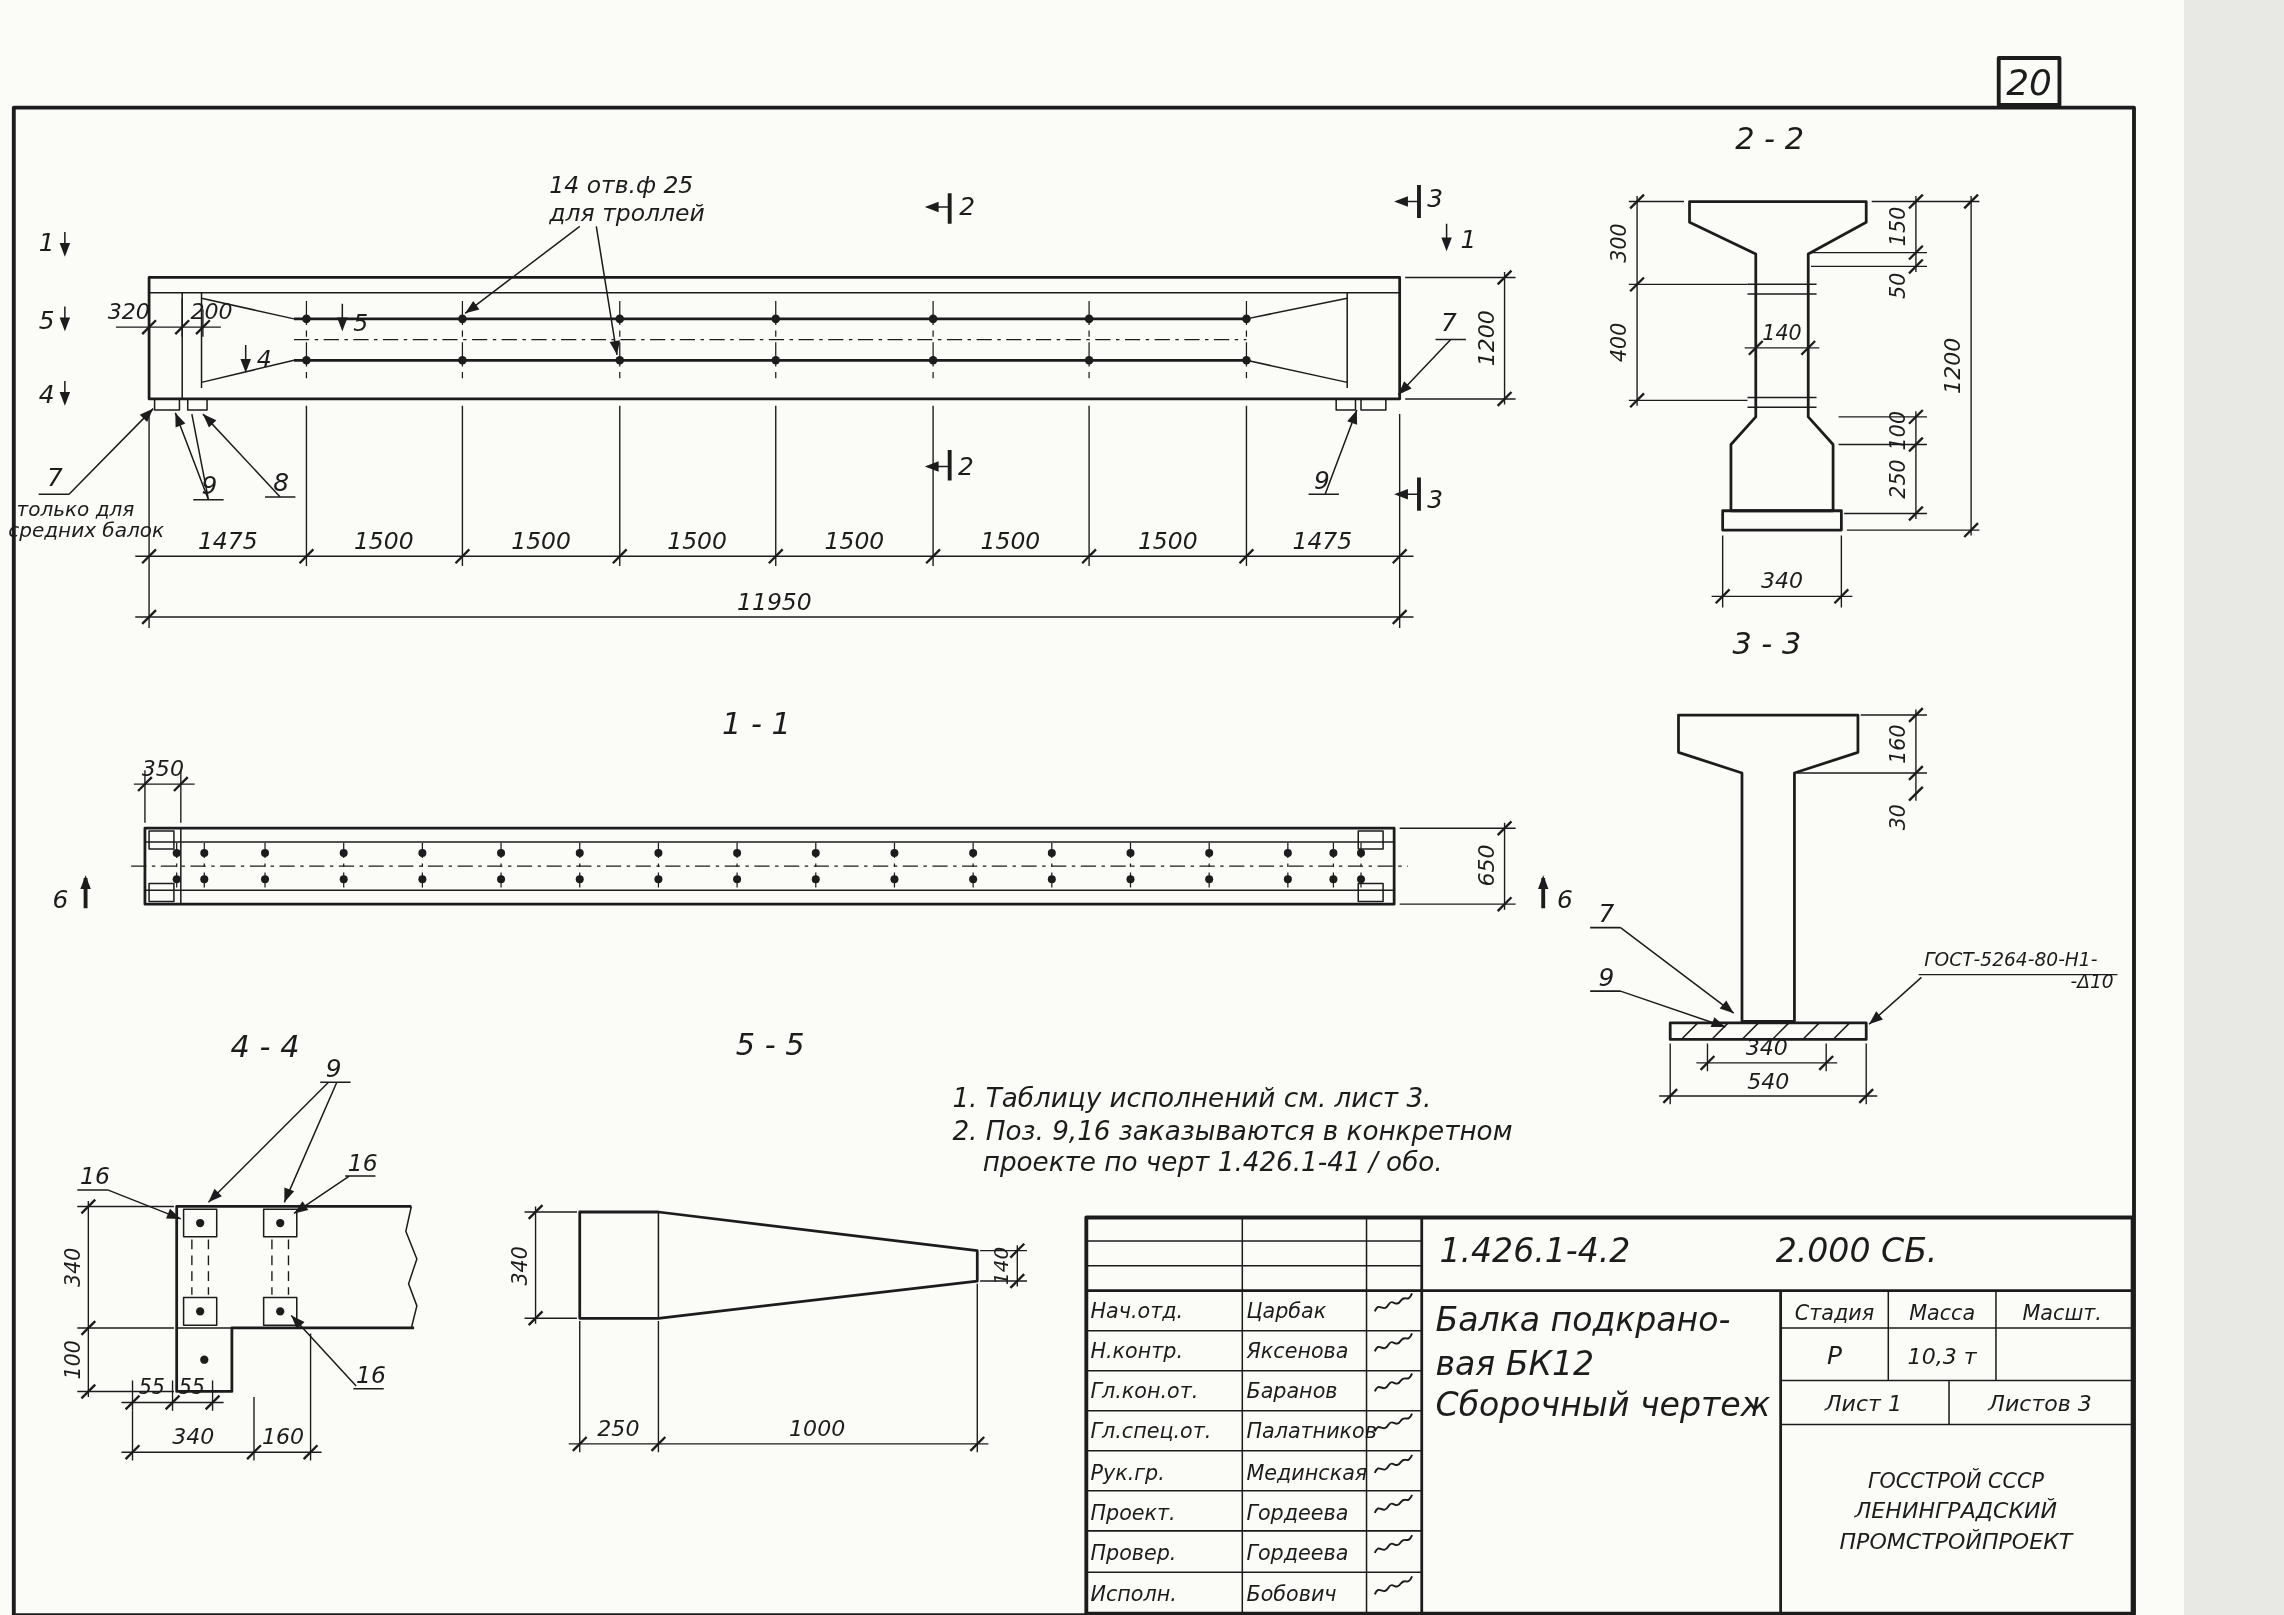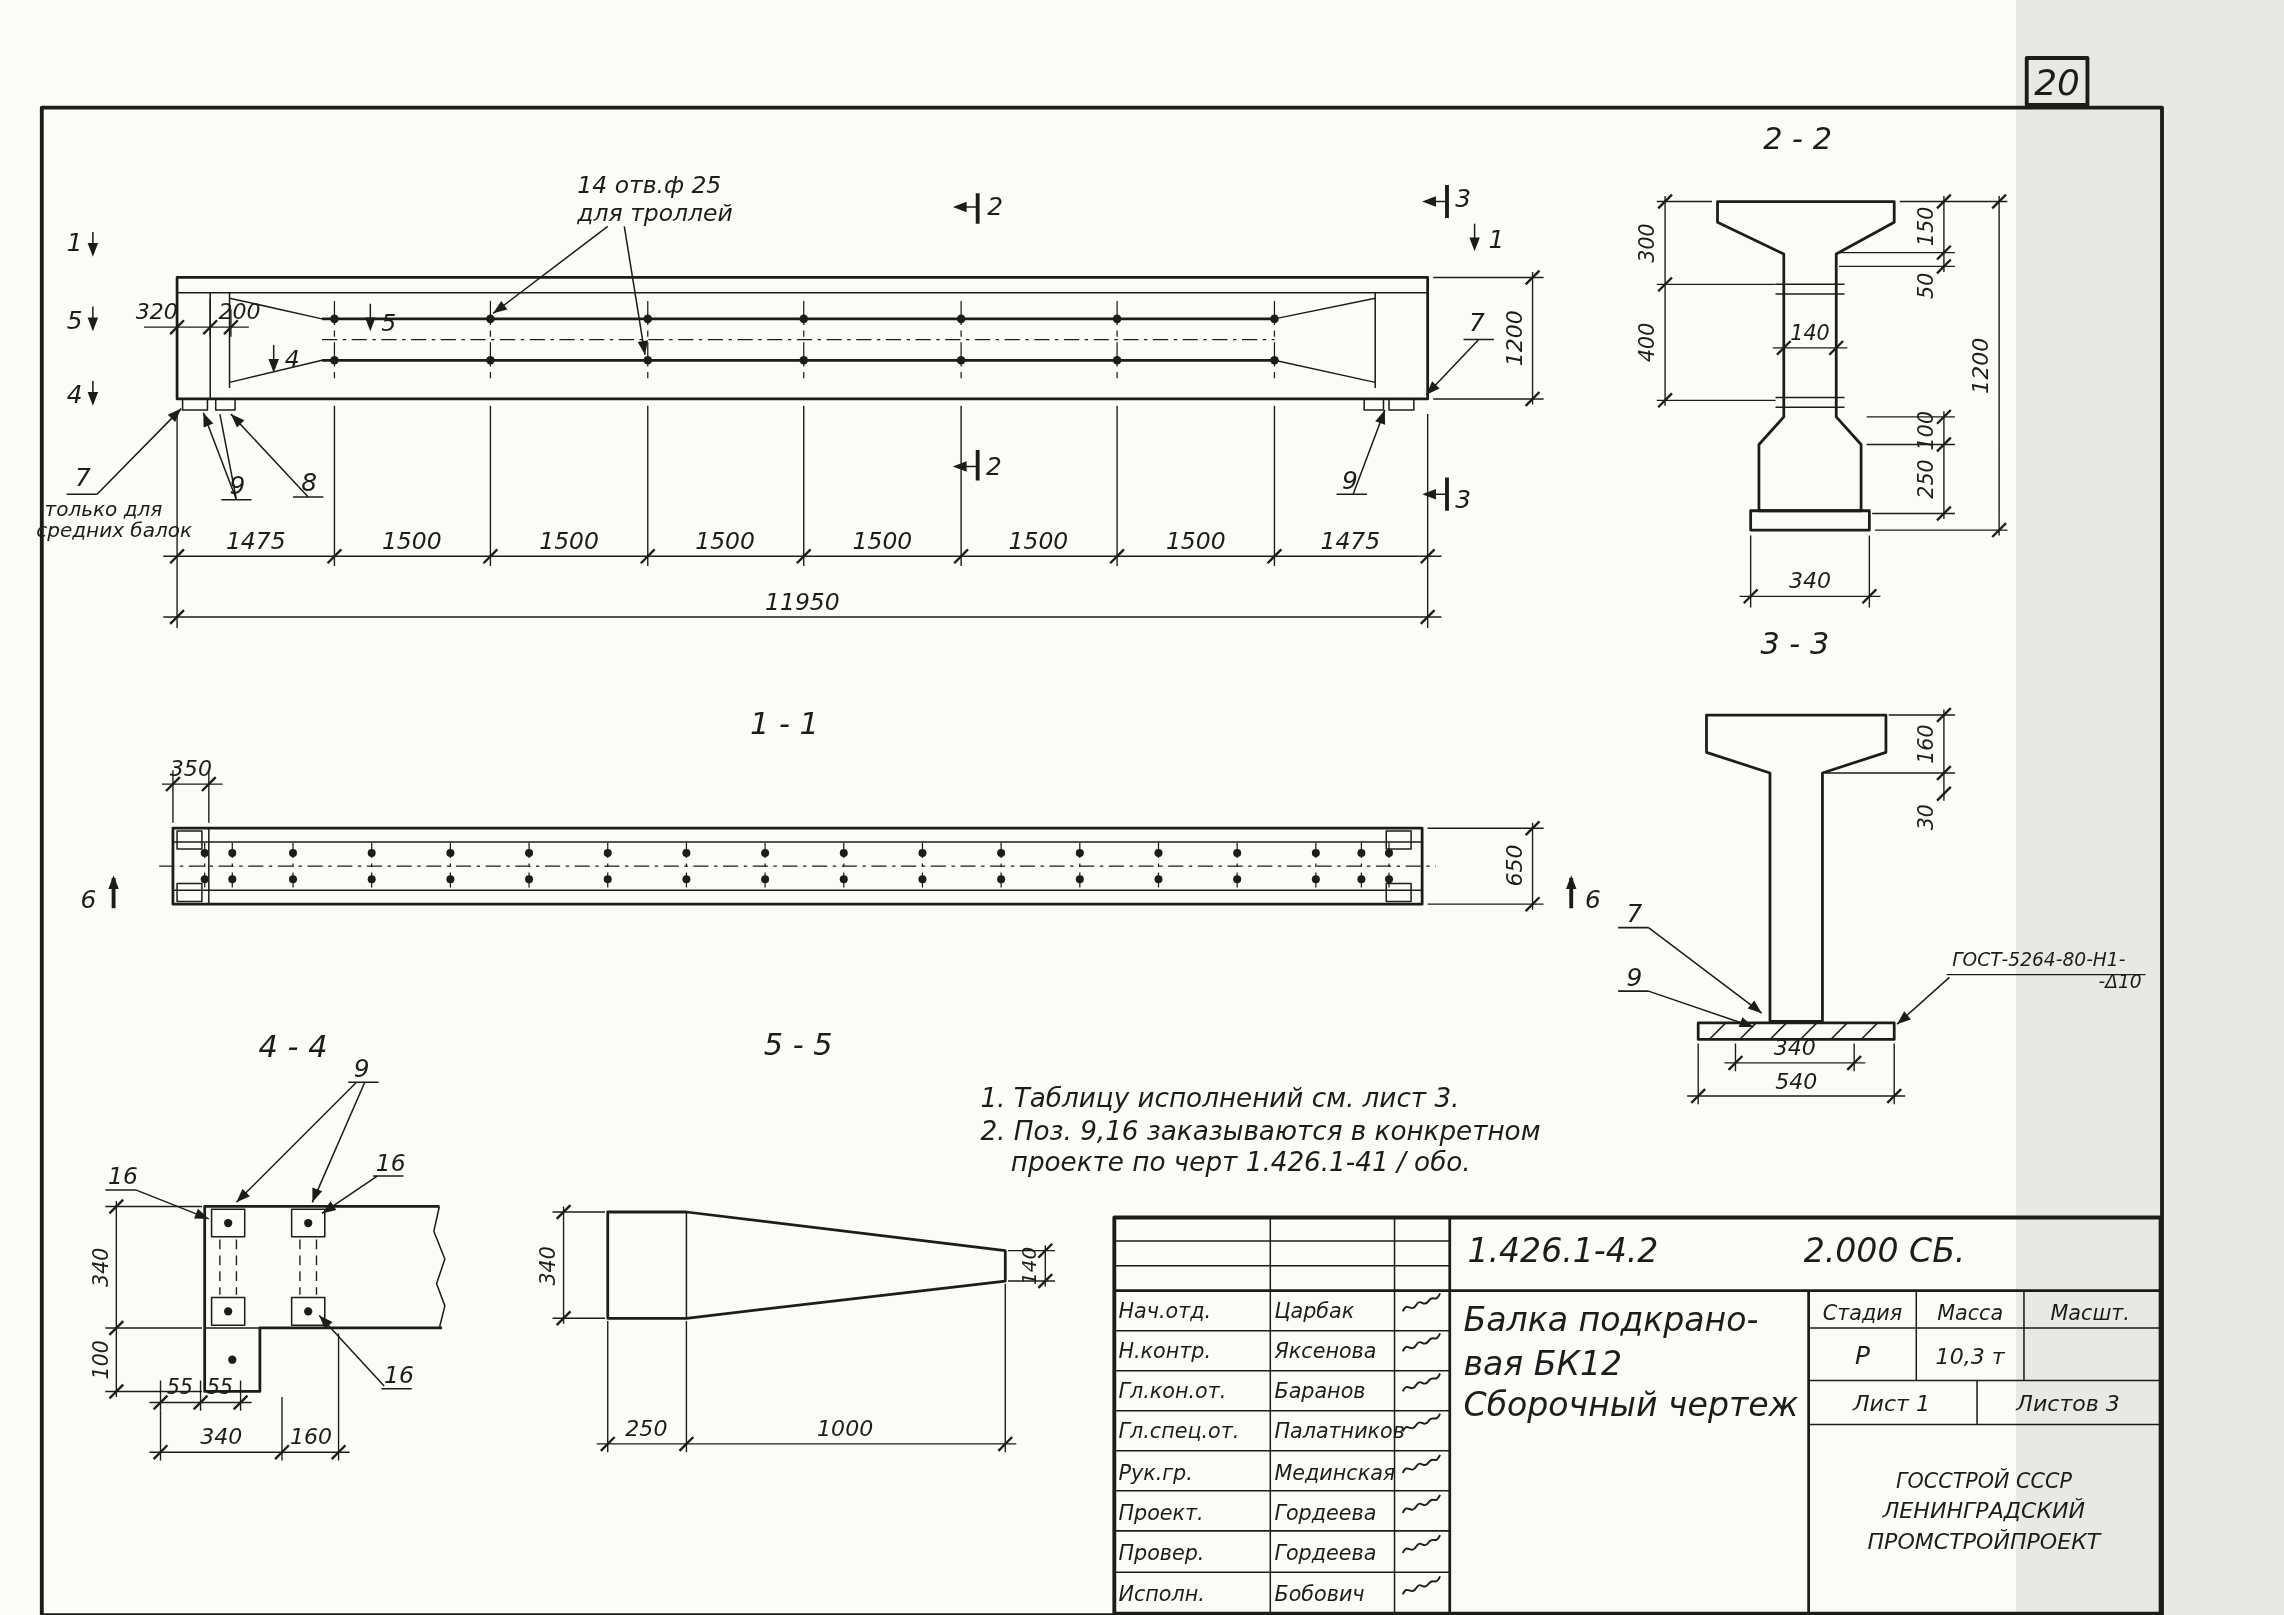--- a/index.html
+++ b/index.html
@@ -1,17 +1,17 @@
 <!DOCTYPE html>
 <html style="font-size:7.4px"><head>
 <meta charset="utf-8">
 <style>
   html,body{margin:0;padding:0;background:#e8e8e4;}
   body{width:2284px;height:1616px;}
-  .paper{width:1988px;height:1616px;background:#fbfbf8;padding-left:28px;}
+  .paper{width:2184px;height:1616px;background:#fbfbf8;}
   svg{display:block;}
   svg text{font-family:"DejaVu Sans","Liberation Sans",sans-serif;font-style:italic;fill:#1c1c1c;}
   .t13{font-size:13.5px}.t14{font-size:14.5px}.t15{font-size:15px}.t16{font-size:16px}
   .t17{font-size:17px}.t18{font-size:18px}.t19{font-size:19px}.t22{font-size:22px}
   .t24{font-size:24px}.t26{font-size:26px}
   .tm{text-anchor:middle}
   .s1{stroke:#1c1c1c;stroke-width:1.1;fill:none;stroke-linejoin:round}
   .s2{stroke:#1c1c1c;stroke-width:2;fill:none;stroke-linejoin:round}
   .s3{stroke:#1c1c1c;stroke-width:2.8;fill:none;stroke-linejoin:round}
   .dim{stroke:#1c1c1c;stroke-width:1;fill:none}

